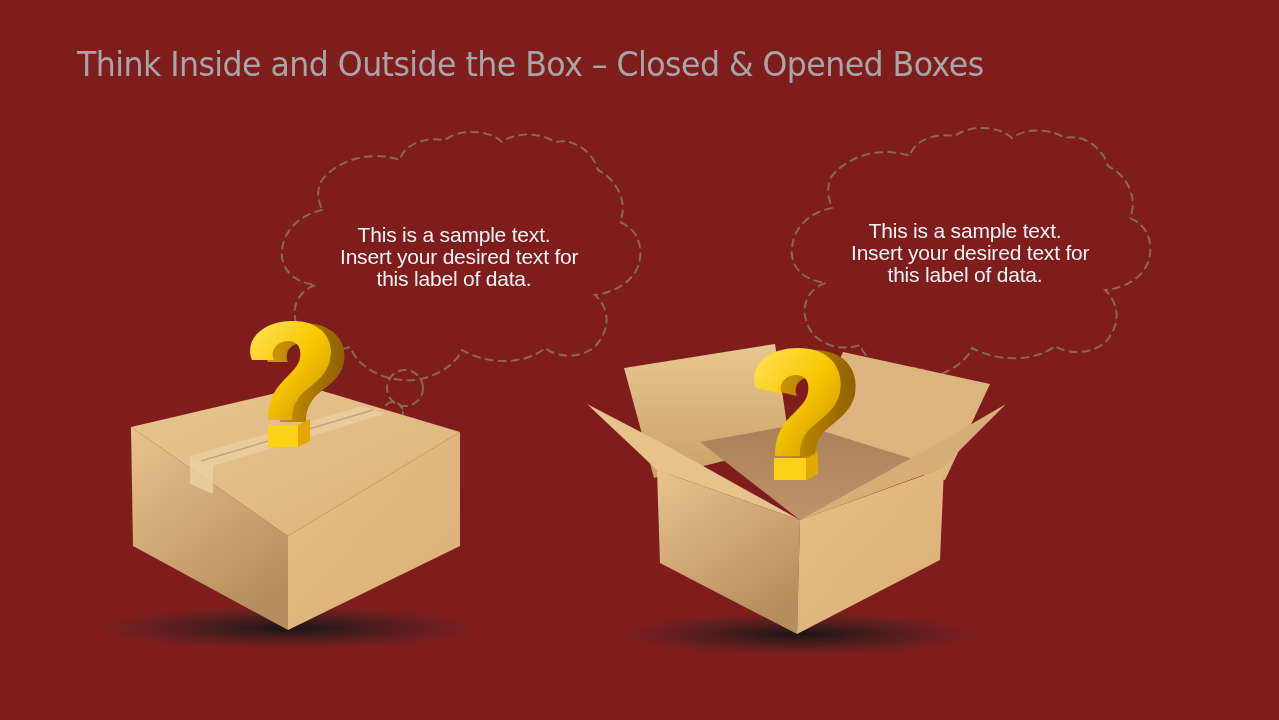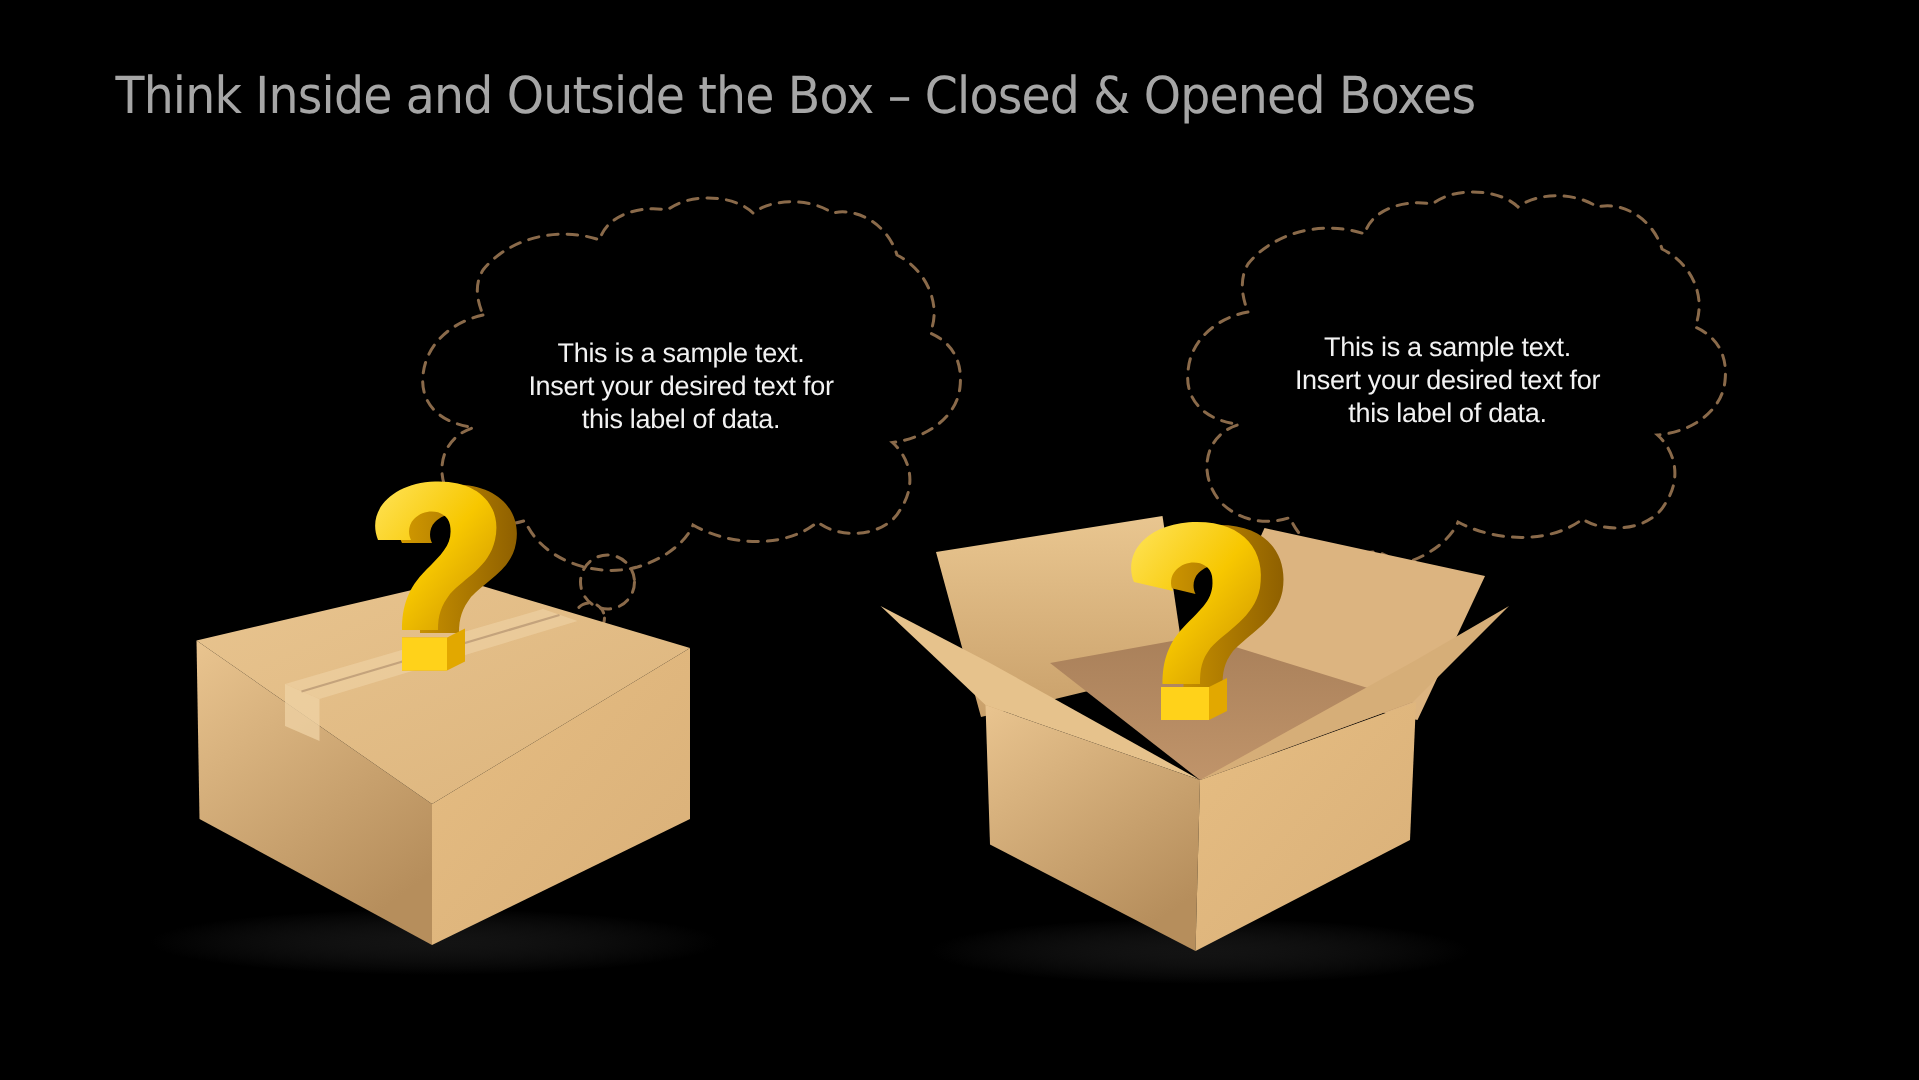--- a/index.html
+++ b/index.html
@@ -2,30 +2,30 @@
 <html><head>
   <meta charset="utf-8">
   <style>
     html, body { margin: 0; padding: 0; }
     body {
       width: 1279px; height: 720px; overflow: hidden;
       background: #262626;
       font-family: "Liberation Sans", sans-serif;
       position: relative;
     }
-    .slide { position: absolute; inset: 0; background: #000000; }
+    .slide { position: absolute; inset: 0; background: #7f1d1d; }
     .title {
       position: absolute; left: 77px; top: 44px;
       font-family: "DejaVu Sans", sans-serif;
       font-size: 34px; color: #a6a6a6; letter-spacing: -0.6px;
       white-space: nowrap; transform: scaleX(0.93); transform-origin: left top;
     }
     .art { position: absolute; left: 0; top: 0; }
     .cloud-text {
-      position: absolute; color: #f2f2f2; font-size: 18px; line-height: 22px;
+      position: absolute; color: #f2f2f2; font-size: 21px; line-height: 22px;
       text-align: center; white-space: nowrap; letter-spacing: -0.2px;
     }
     .cloud-text span { display: block; }
   </style>
 </head>
 <body>
 
 <div class="slide">
 
   <div class="title">Think Inside and Outside the Box – Closed &amp; Opened Boxes</div>

